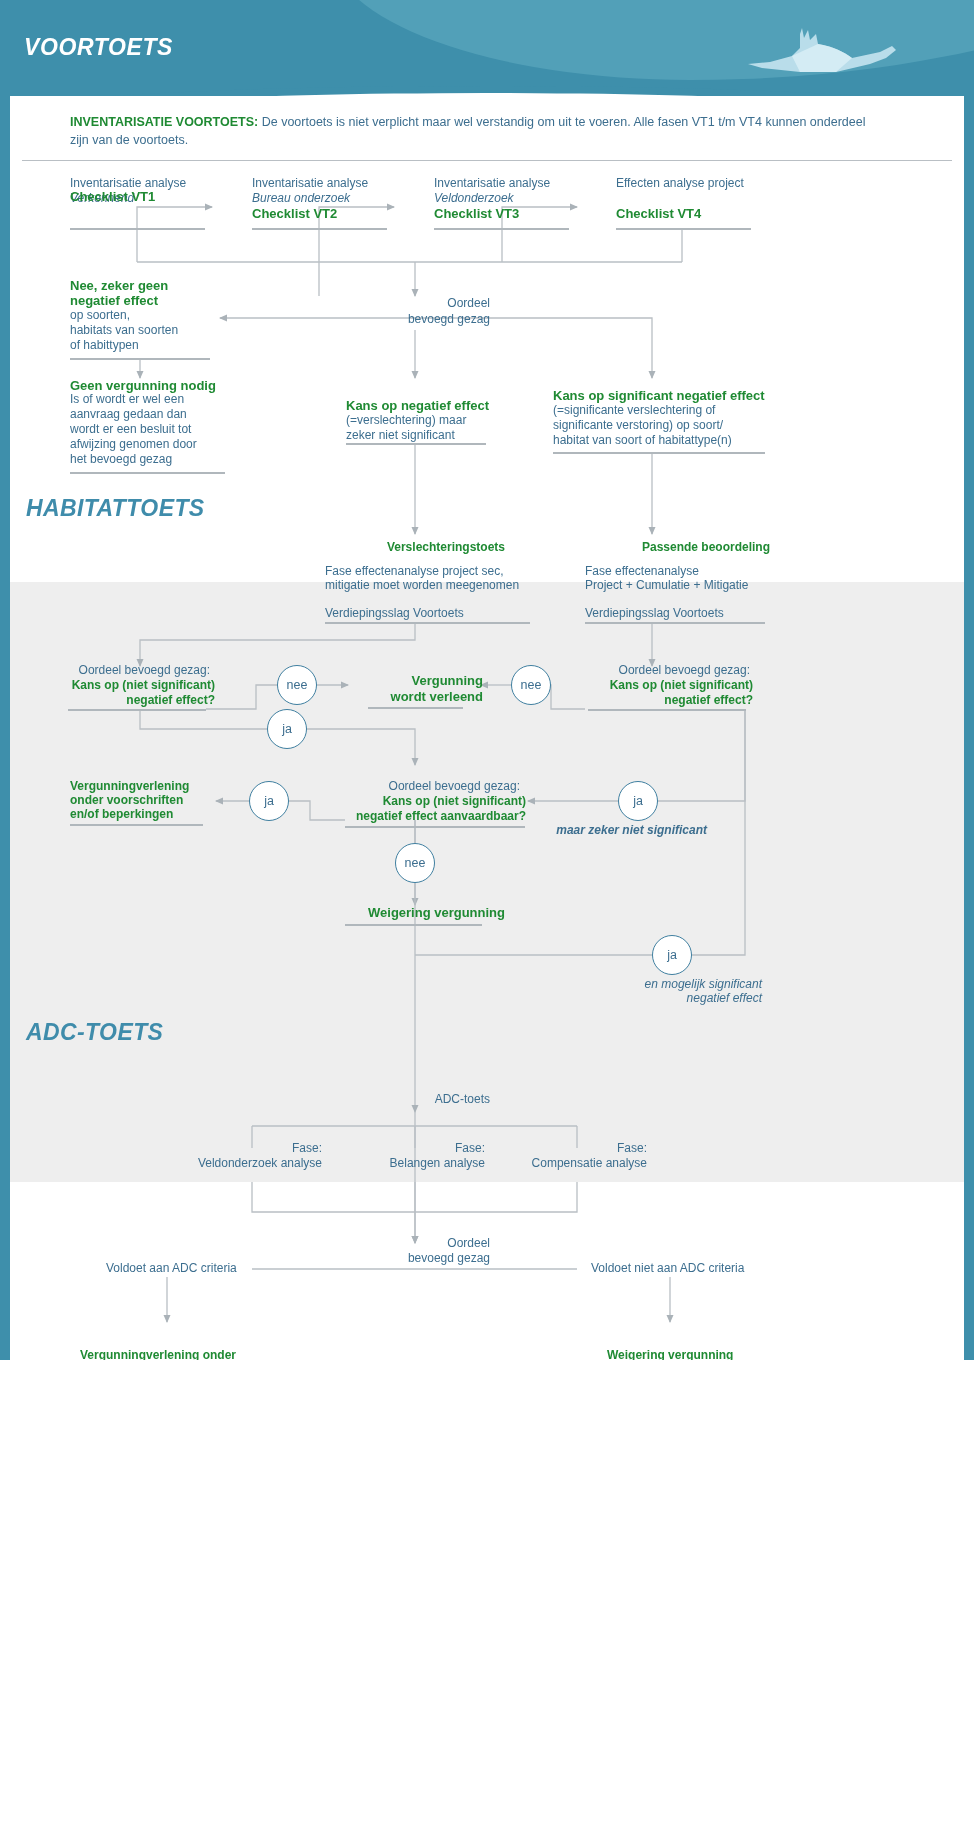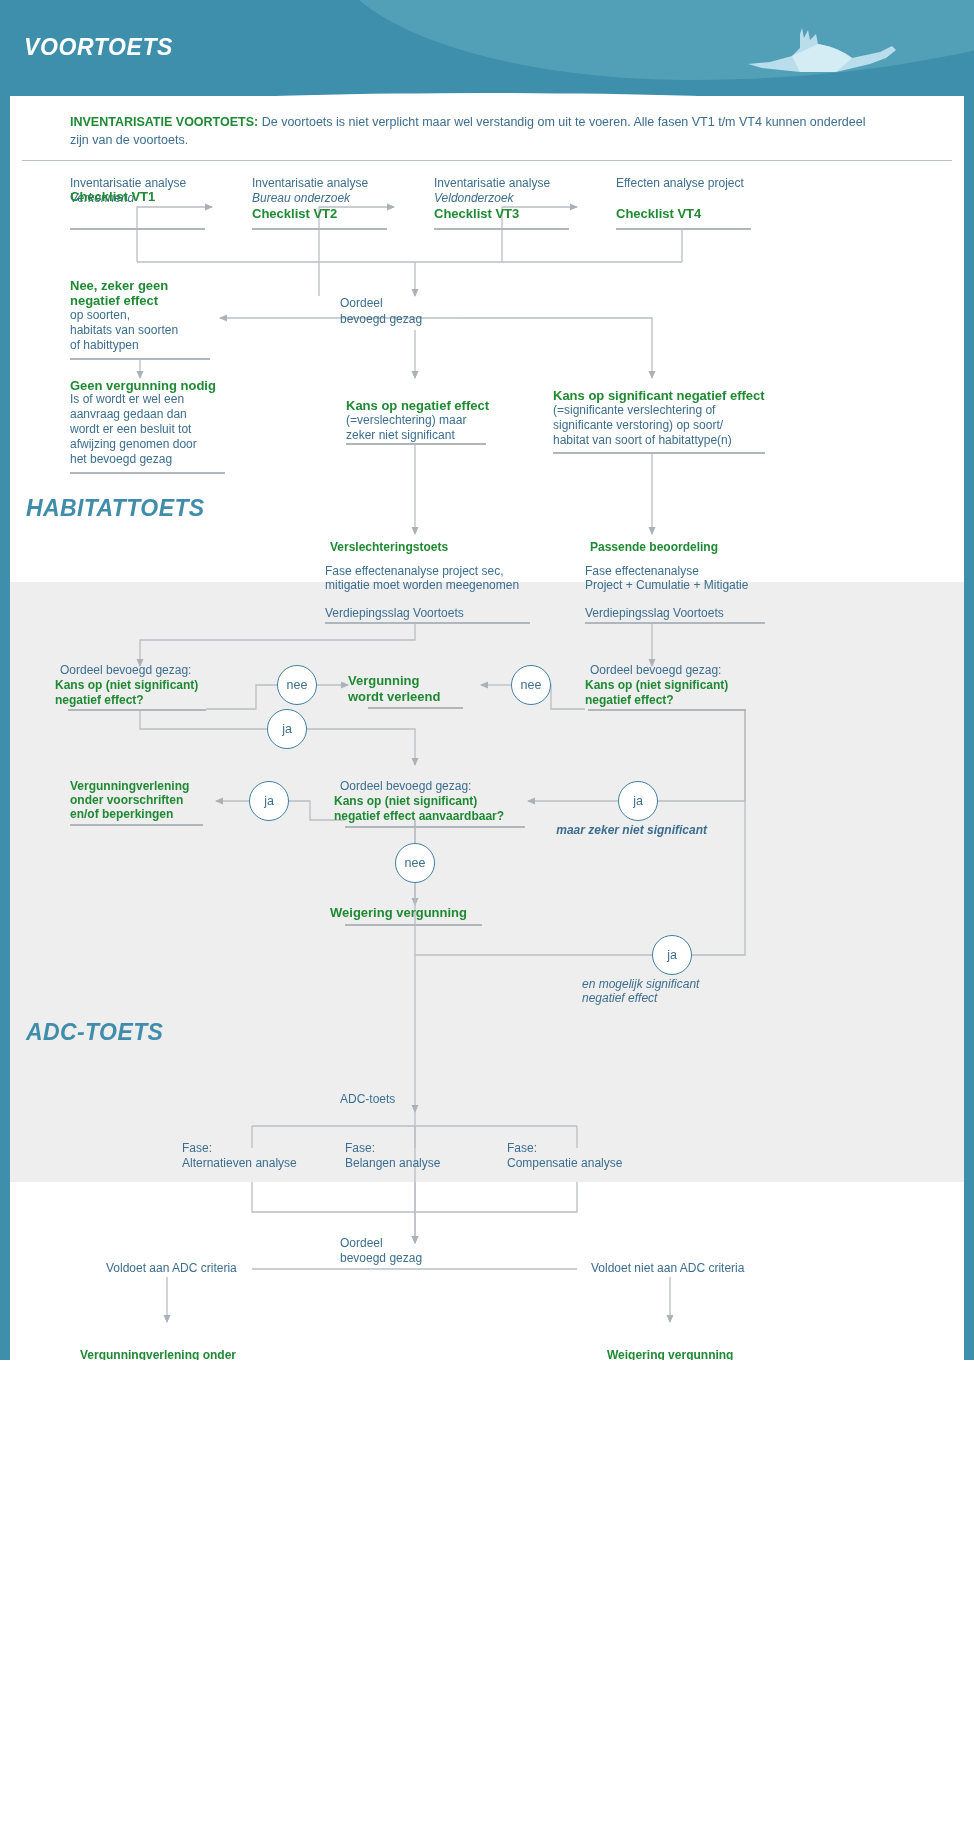--- a/index.html
+++ b/index.html
@@ -91,21 +91,21 @@
     letter-spacing: 0.4px;
   }
 
   
   .txt { position: absolute; line-height: 1.32; }
   .blue   { color: #3c6e8f; }
   .green  { color: #1f8a33; font-weight: bold; }
   .ital   { font-style: italic; }
   .s13 { font-size: 13px; }
   .s12 { font-size: 12px; }
-  .center { text-align: left; }
+  .center { text-align: right; }
   .right  { text-align: right; }
 
   .intro {
     position: absolute;
     left: 70px; top: 113px;
     width: 800px;
     font-size: 12.5px;
     color: #3c6e8f;
     line-height: 1.45;
   }
@@ -360,21 +360,21 @@
   <div class="rule-thick" style="left:345px; top:924px; width:137px;"></div>
 
   <div class="txt s12 blue ital center" style="left:582px; top:977px; width:180px;">en mogelijk significant</div>
   <div class="txt s12 blue ital center" style="left:582px; top:991px; width:180px;">negatief effect</div>
 
   <div class="section-title" style="left:26px; top:1019px;">ADC-TOETS</div>
 
   <div class="txt s12 blue center" style="left:340px; top:1092px; width:150px;">ADC-toets</div>
 
   <div class="txt s12 blue center" style="left:182px; top:1141px; width:140px;">Fase:</div>
-  <div class="txt s12 blue center" style="left:182px; top:1156px; width:140px;">Alternatieven analyse</div>
+  <div class="txt s12 blue center" style="left:182px; top:1156px; width:140px;">Veldonderzoek analyse</div>
 
   <div class="txt s12 blue center" style="left:345px; top:1141px; width:140px;">Fase:</div>
   <div class="txt s12 blue center" style="left:345px; top:1156px; width:140px;">Belangen analyse</div>
 
   <div class="txt s12 blue center" style="left:507px; top:1141px; width:140px;">Fase:</div>
   <div class="txt s12 blue center" style="left:507px; top:1156px; width:140px;">Compensatie analyse</div>
 
   <div class="txt s12 blue center" style="left:340px; top:1236px; width:150px;">Oordeel</div>
   <div class="txt s12 blue center" style="left:340px; top:1251px; width:150px;">bevoegd gezag</div>
 

